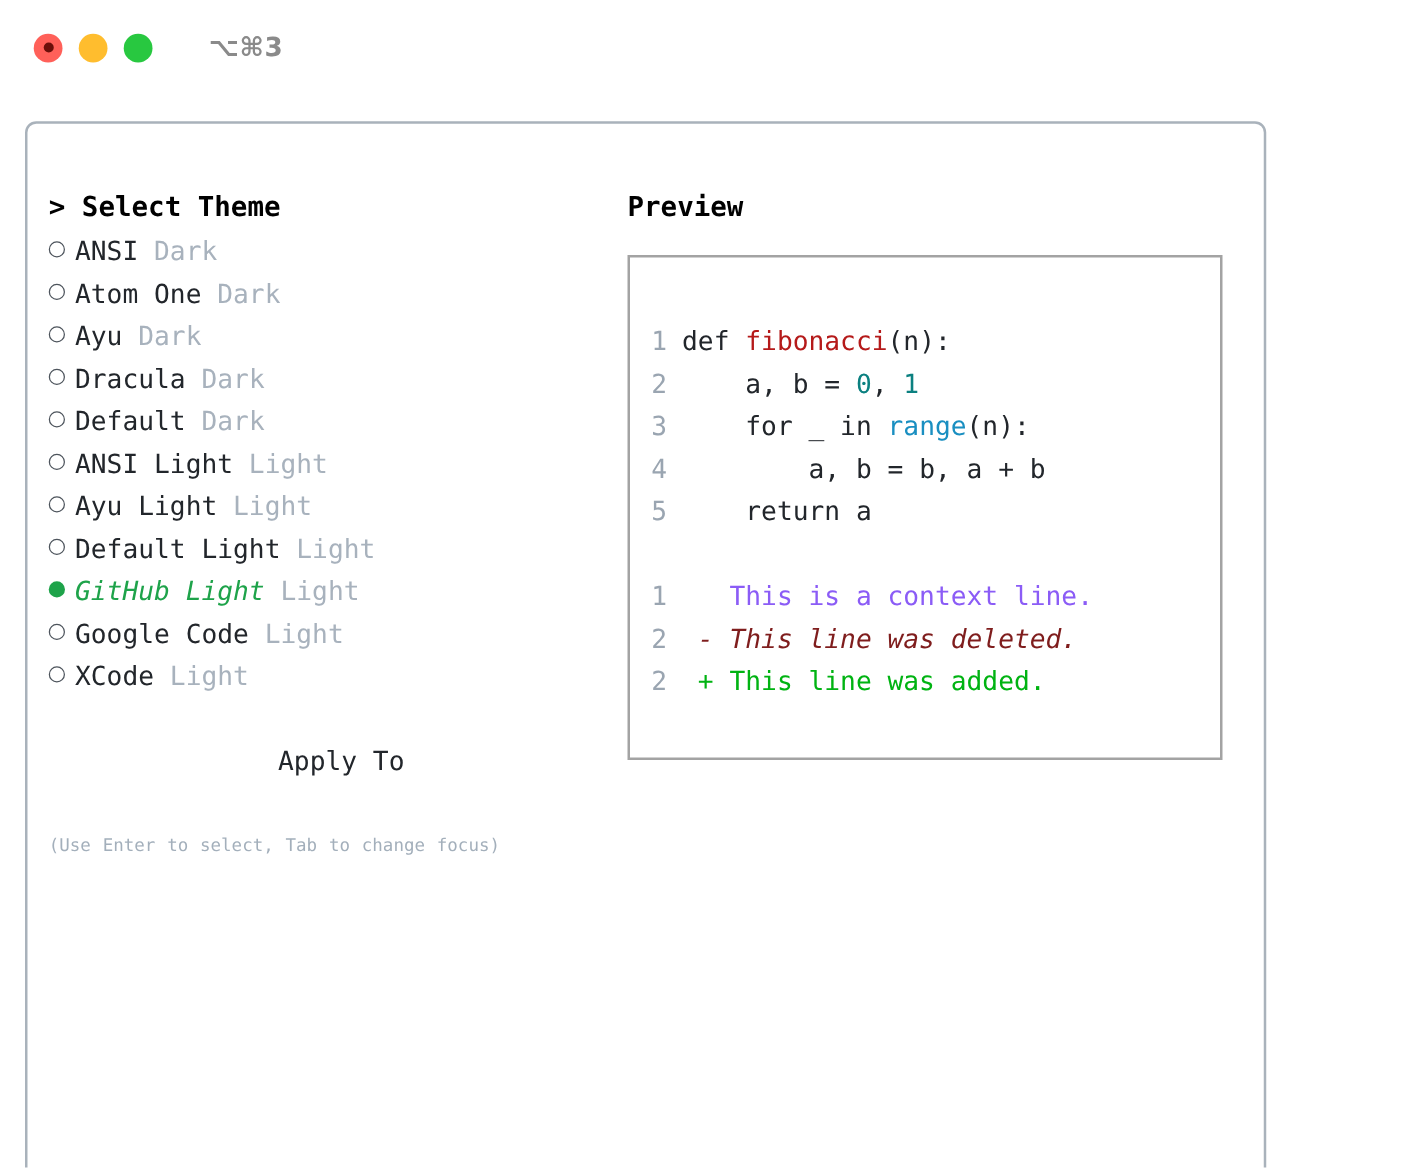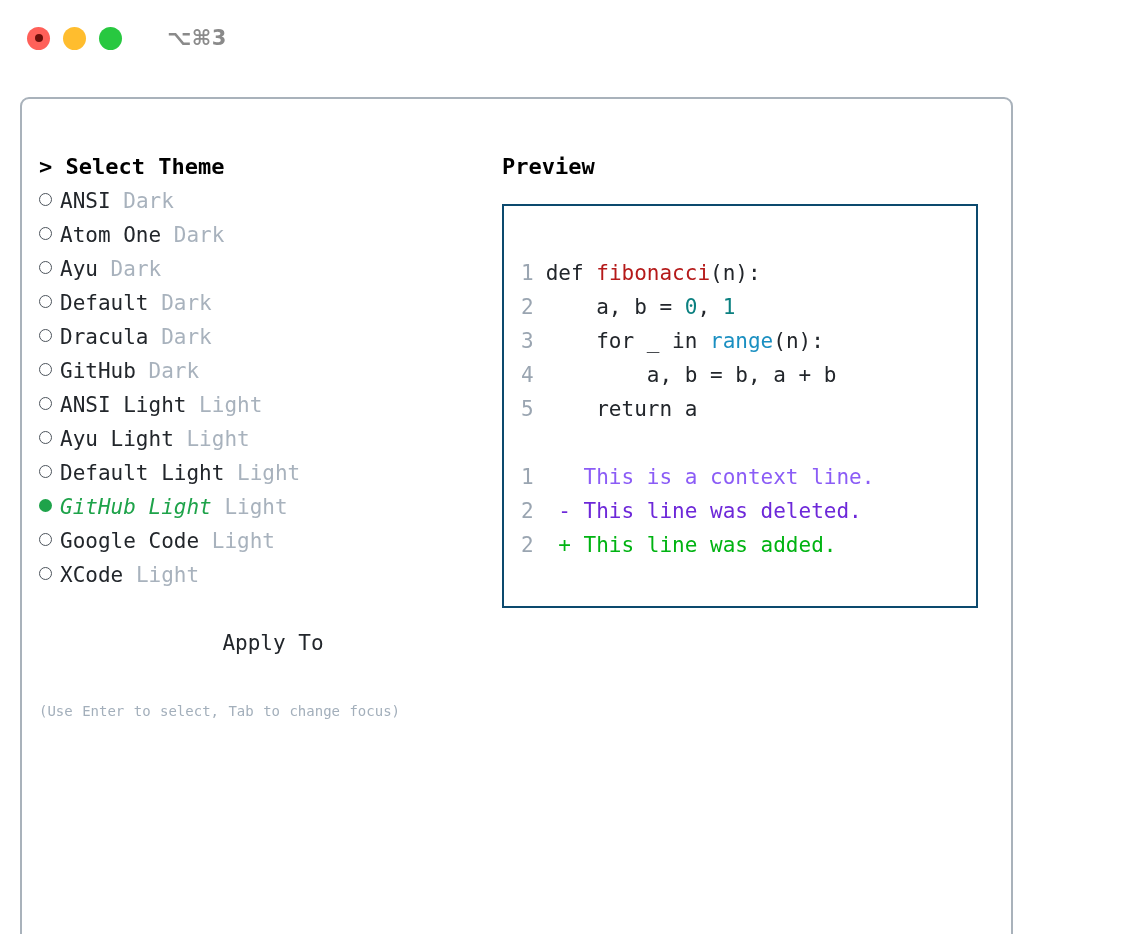--- a/index.html
+++ b/index.html
@@ -151,21 +151,21 @@
   #right-col {
     position: absolute;
     left: 480px;
     top: 51px;
     width: 490px;
   }
   #preview-box {
     margin-top: 20px;
     width: 476px;
     height: 404px;
-    border: 2px solid #0c4a6e;
+    border: 2px solid #a3a3a3;
     box-sizing: border-box;
     background: #ffffff;
     padding: 50px 0 18px 17px;
   }
   .code-line {
     font-size: 21px;
     line-height: 34px;
     white-space: pre;
     color: #22262b;
   }
@@ -174,21 +174,21 @@
     display: inline-block;
     width: 12px;
     text-align: right;
   }
   .kw   { color: #22262b; }
   .fn   { color: #b51a1a; }
   .num  { color: #0b8080; }
   .bi   { color: #1a8fc1; text-align: center; }
   .plain{ color: #22262b; }
   .ctx  { color: #8b5cf6; }
-  .del  { color: #6d28d9; }
+  .del  { color: #7f1d1d; font-style: italic; }
   .add  { color: #00b312; }
   .gap  { height: 34px; }
 </style>
 </head>
 <body>
 
 <div id="window">
 
   <div id="titlebar">
     <div class="lights">
@@ -200,23 +200,22 @@
   </div>
 
   <div id="frame">
 
     <div id="left-col">
       <div class="pane-title">&gt; Select Theme</div>
       <div id="theme-list">
           <div class="opt-row"><span class="marker"><span class="dot-hollow"></span></span><span class="opt-name">ANSI</span> <span class="opt-tag">Dark</span></div>
           <div class="opt-row"><span class="marker"><span class="dot-hollow"></span></span><span class="opt-name">Atom One</span> <span class="opt-tag">Dark</span></div>
           <div class="opt-row"><span class="marker"><span class="dot-hollow"></span></span><span class="opt-name">Ayu</span> <span class="opt-tag">Dark</span></div>
+          <div class="opt-row"><span class="marker"><span class="dot-hollow"></span></span><span class="opt-name">Dracula</span> <span class="opt-tag">Dark</span></div>
           <div class="opt-row"><span class="marker"><span class="dot-hollow"></span></span><span class="opt-name">Default</span> <span class="opt-tag">Dark</span></div>
-          <div class="opt-row"><span class="marker"><span class="dot-hollow"></span></span><span class="opt-name">Dracula</span> <span class="opt-tag">Dark</span></div>
-          <div class="opt-row"><span class="marker"><span class="dot-hollow"></span></span><span class="opt-name">GitHub</span> <span class="opt-tag">Dark</span></div>
           <div class="opt-row"><span class="marker"><span class="dot-hollow"></span></span><span class="opt-name">ANSI Light</span> <span class="opt-tag">Light</span></div>
           <div class="opt-row"><span class="marker"><span class="dot-hollow"></span></span><span class="opt-name">Ayu Light</span> <span class="opt-tag">Light</span></div>
           <div class="opt-row"><span class="marker"><span class="dot-hollow"></span></span><span class="opt-name">Default Light</span> <span class="opt-tag">Light</span></div>
           <div class="opt-row selected"><span class="marker"><span class="dot-filled"></span></span><span class="opt-name">GitHub Light</span> <span class="opt-tag">Light</span></div>
           <div class="opt-row"><span class="marker"><span class="dot-hollow"></span></span><span class="opt-name">Google Code</span> <span class="opt-tag">Light</span></div>
           <div class="opt-row"><span class="marker"><span class="dot-hollow"></span></span><span class="opt-name">XCode</span> <span class="opt-tag">Light</span></div>
         </div>
 
       <div class="spacer"></div>
 

